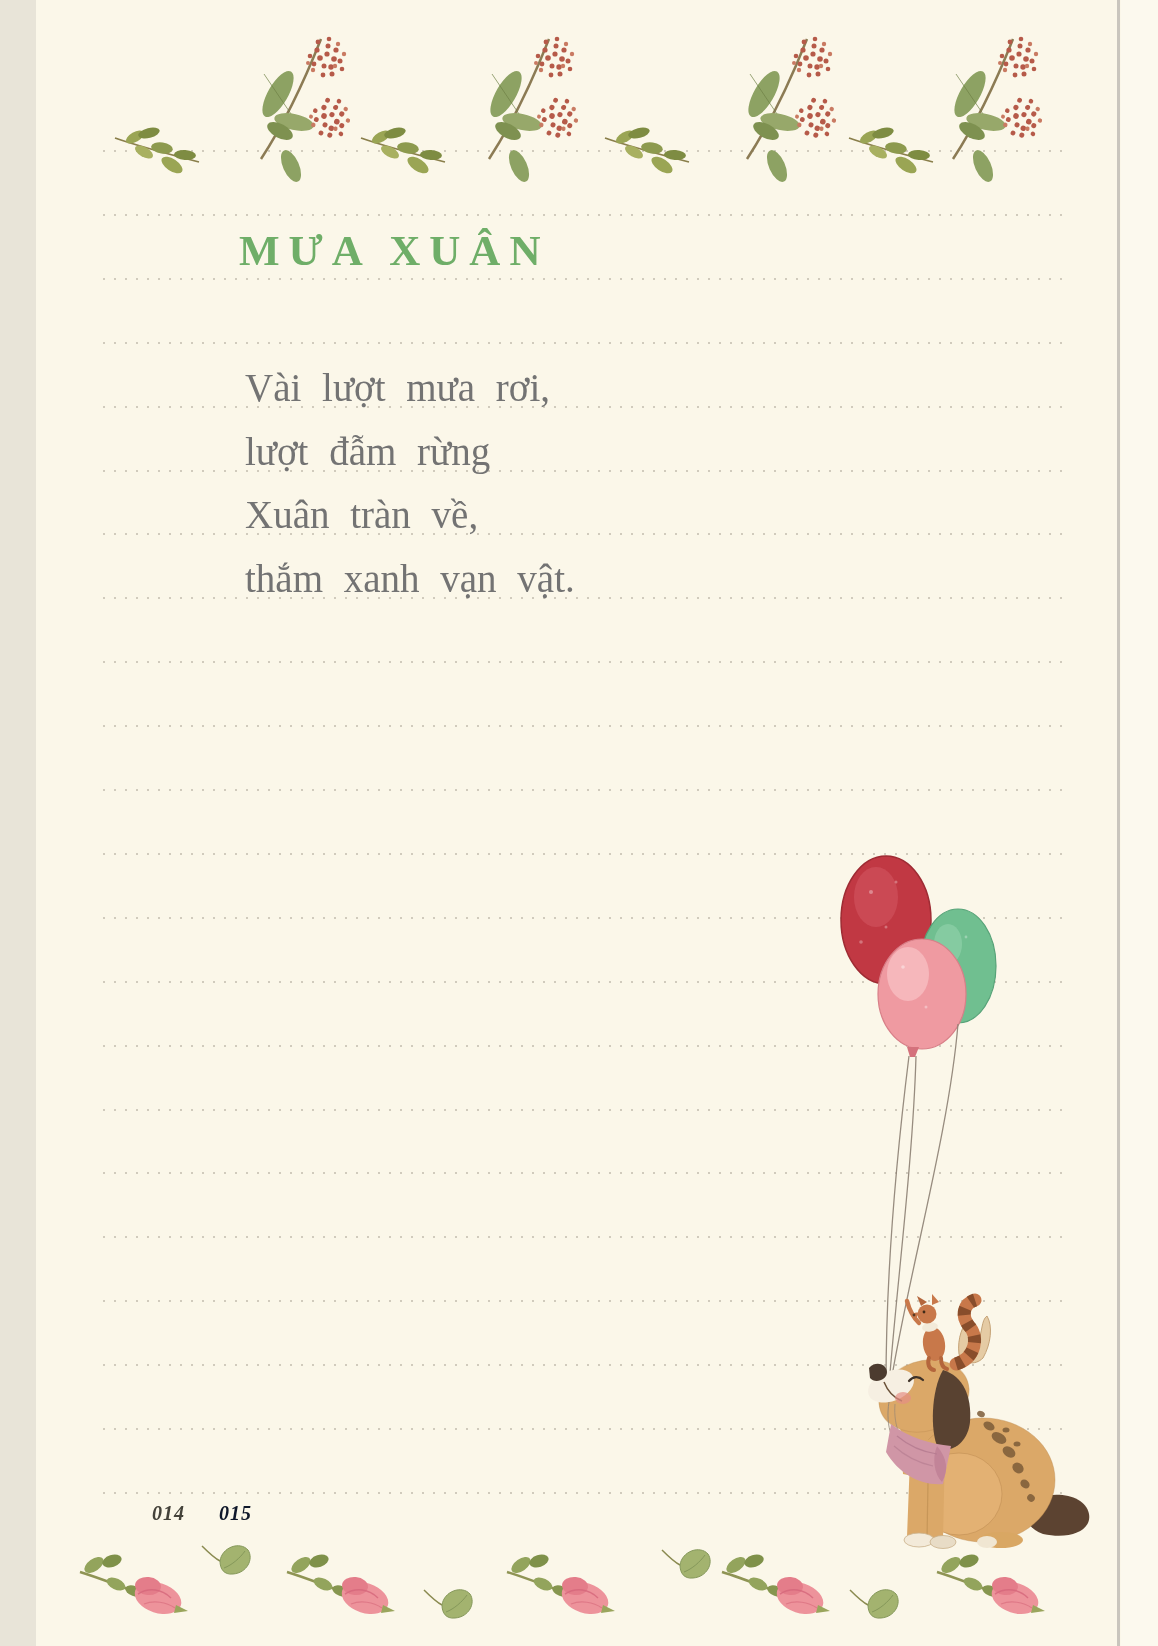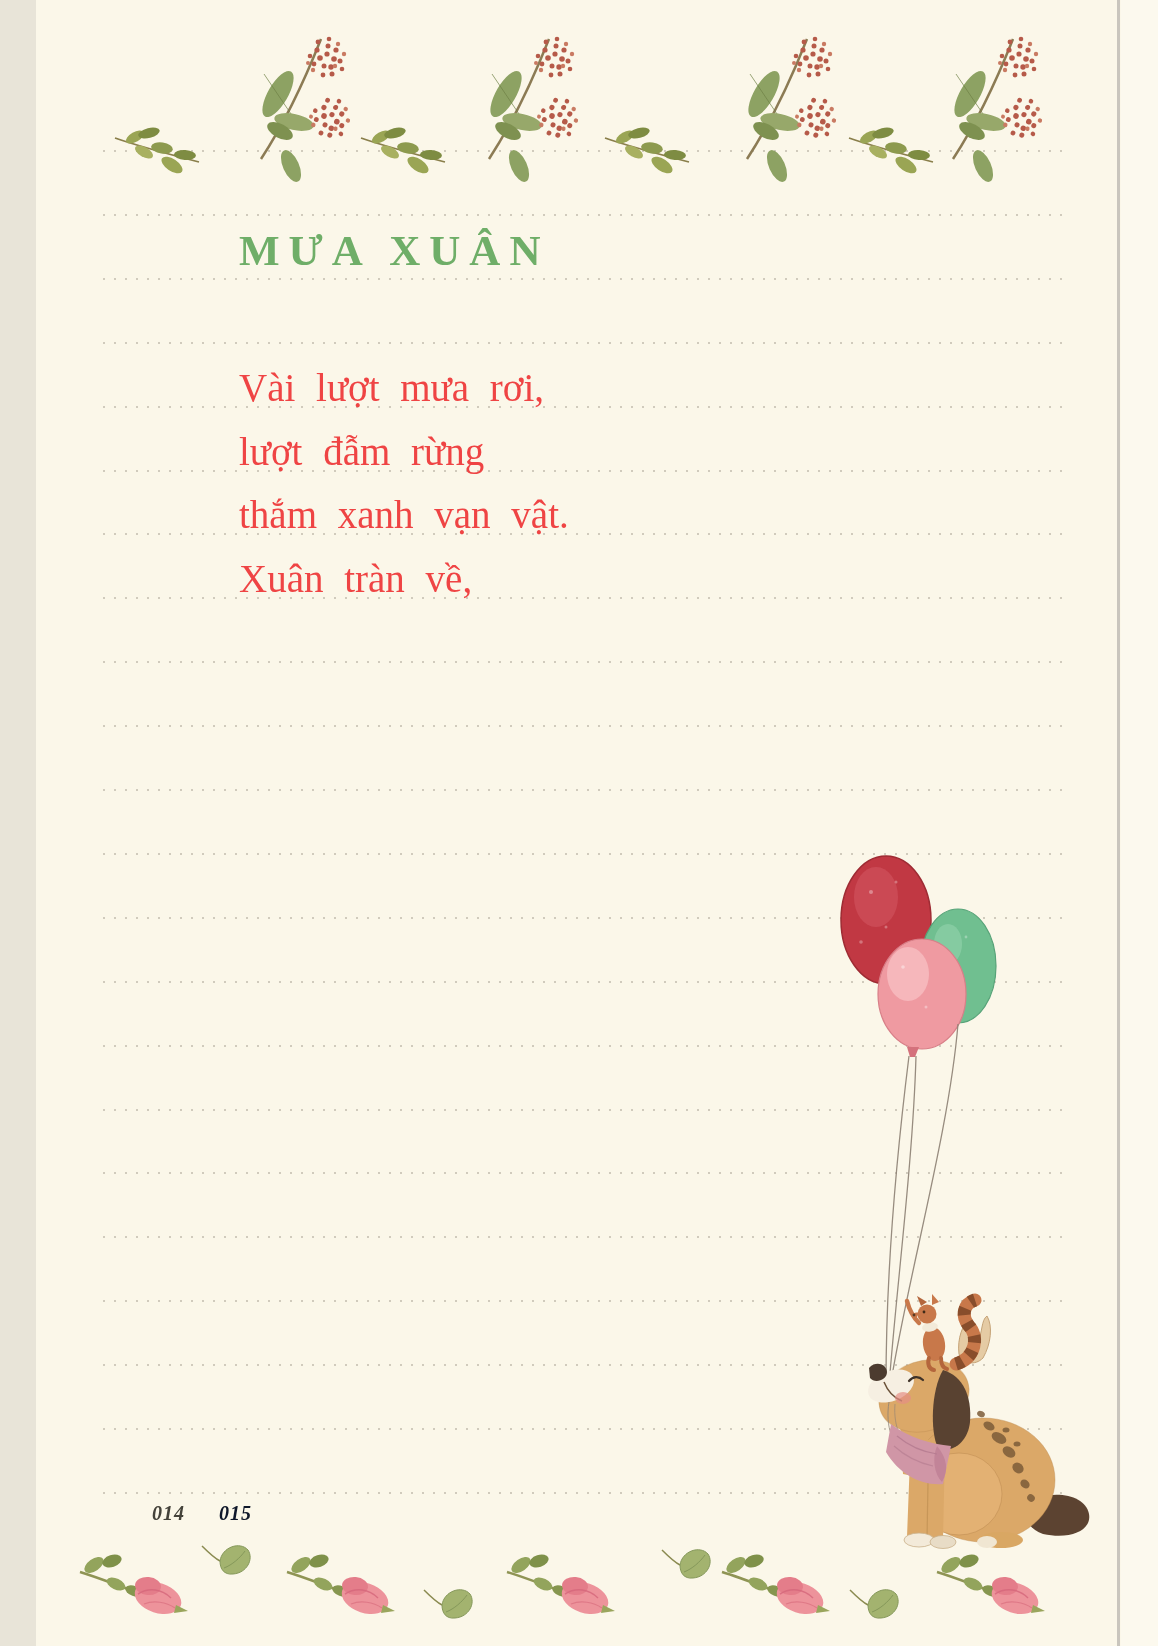--- a/index.html
+++ b/index.html
@@ -23,21 +23,21 @@
     position:absolute;left:67px;width:966px;height:2px;
     background-image:repeating-linear-gradient(to right,#c9c3b5 0 2px,transparent 2px 11px);
     opacity:.85;
   }
   .deco-svg{position:absolute;left:0;}
   .title{
     position:absolute;left:203px;top:226px;
     font-size:43px;font-weight:700;letter-spacing:9px;
     color:#6fae68;white-space:nowrap;
   }
-  .poem{position:absolute;left:203px;top:364px;color:#ef4444;}
+  .poem{position:absolute;left:209px;top:364px;color:#737373;}
   .poem-line{
     height:63.7px;line-height:48px;font-size:39px;
     word-spacing:11px;white-space:nowrap;
   }
   .pagenum{
     position:absolute;top:1502px;font-size:20px;
     font-style:italic;font-weight:700;letter-spacing:1px;text-align:center;
   }
   .pagenum.left{left:116px;color:#44423a;}
   .pagenum.right{left:183px;color:#0f172a;}
@@ -149,22 +149,22 @@
     <g>
         <use href="#berry-branch" transform="translate(898,30)"></use>
       </g>
   </svg>
 
   <div class="title">MƯA XUÂN</div>
 
   <div class="poem">
     <div class="poem-line">Vài lượt mưa rơi,</div>
     <div class="poem-line">lượt đẫm rừng</div>
+    <div class="poem-line">Xuân tràn về,</div>
     <div class="poem-line">thắm xanh vạn vật.</div>
-    <div class="poem-line">Xuân tràn về,</div>
   </div>
 
   <svg class="main-illu" width="300" height="770" viewBox="0 0 300 770">
 
     <g>
       <ellipse cx="95" cy="128" rx="45" ry="64" fill="#c13843" stroke="#9e2b33" stroke-width="1.5"></ellipse>
       <ellipse cx="85" cy="105" rx="22" ry="30" fill="#d25560" opacity=".6"></ellipse>
       <circle cx="80" cy="100" r="2" fill="#fff" opacity=".35"></circle>
       <circle cx="95" cy="135" r="1.5" fill="#fff" opacity=".3"></circle>
       <circle cx="70" cy="150" r="1.8" fill="#fff" opacity=".3"></circle>

